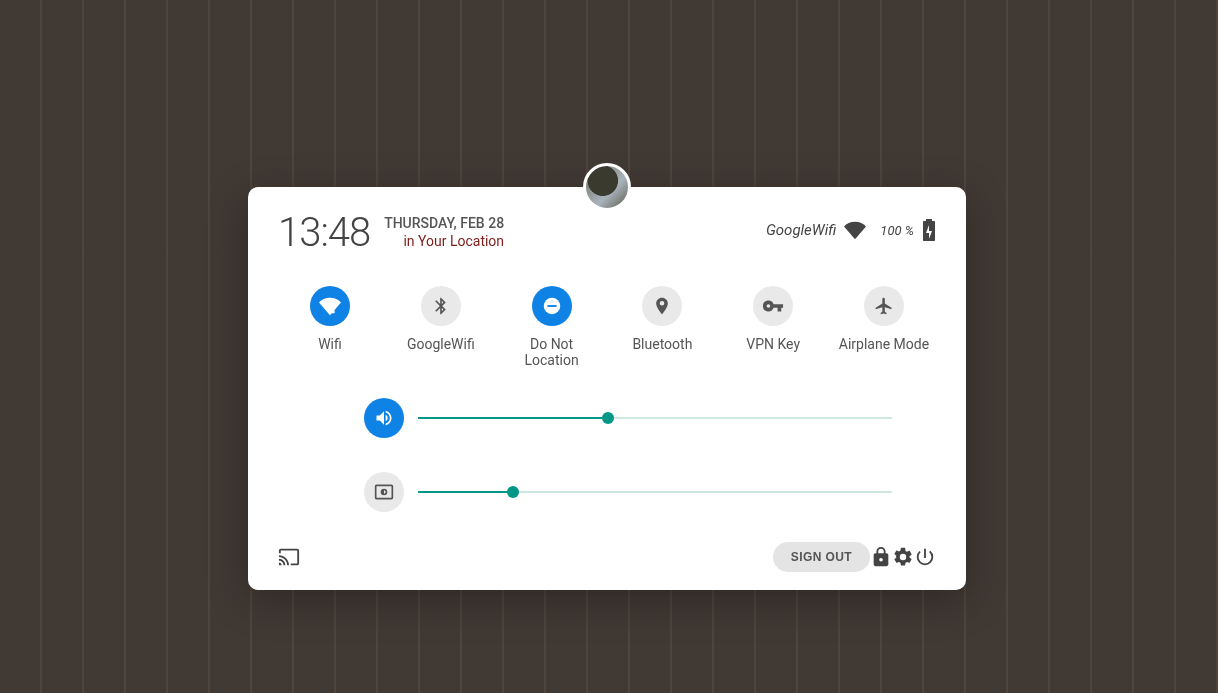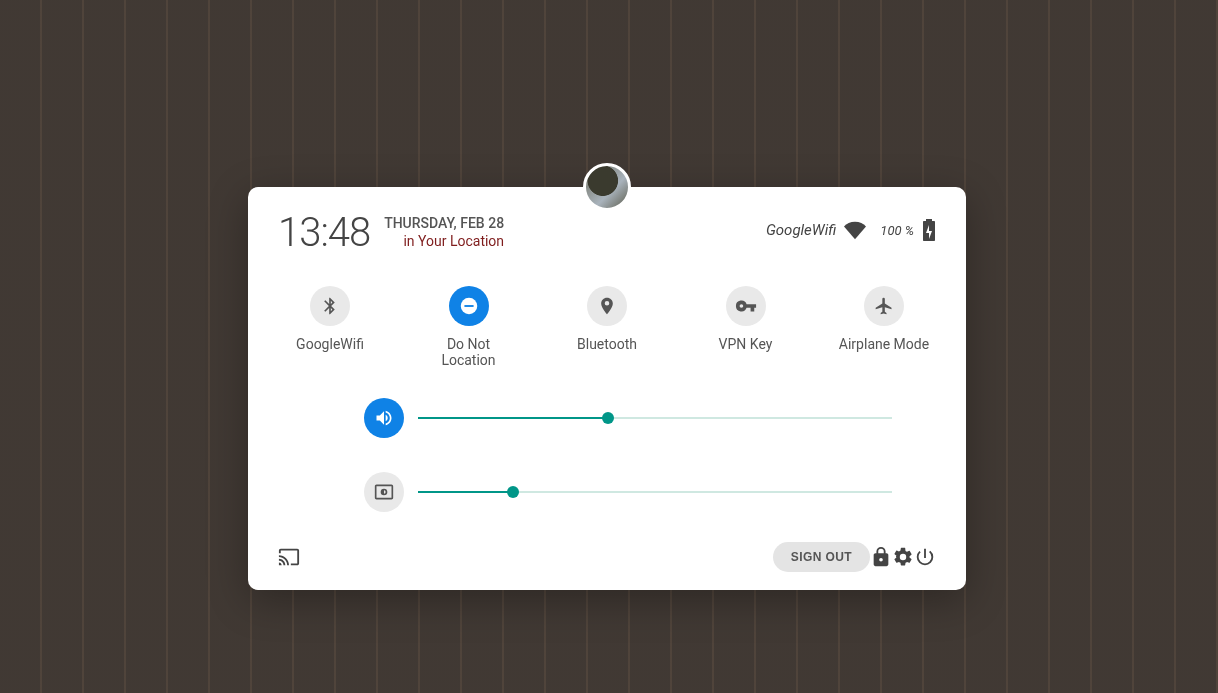--- a/index.html
+++ b/index.html
@@ -160,20 +160,28 @@
           <svg viewBox="0 0 14 22">
               <path d="M10 0H4v2H2c-.6 0-1 .4-1 1v18c0 .6.4 1 1 1h10c.6 0 1-.4 1-1V3c0-.6-.4-1-1-1h-2V0zM7 20v-6H4l3-8v6h3l-3 8z"></path>
             </svg>
         </span>
       </div>
     </div>
   </div>
 
   <div class="toggles">
 
+    <div class="toggle">
+      <div class="tcircle on">
+        <svg viewBox="0 0 24 24" style="width:22px;height:22px;">
+            <path d="M12 3C7 3 2.7 5 0 8.1L12 22 24 8.1C21.3 5 17 3 12 3zm5 13h-2v-1c0-.8-.7-1.5-1.5-1.5S12 14.2 12 15v1h-2v4h7v-4z" fill="#fff"></path>
+          </svg>
+      </div>
+      <span class="tlabel">Wifi</span>
+    </div>
 
     <div class="toggle">
       <div class="tcircle off">
         <svg viewBox="0 0 24 24" style="width:20px;height:20px;">
             <path d="M17.71 7.71 12 2h-1v7.59L6.41 5 5 6.41 10.59 12 5 17.59 6.41 19 11 14.41V22h1l5.71-5.71L13.41 12l4.3-4.29zM13 5.83l1.88 1.88L13 9.59V5.83zm1.88 10.46L13 18.17v-3.76l1.88 1.88z"></path>
           </svg>
       </div>
       <span class="tlabel">GoogleWifi</span>
     </div>
 

